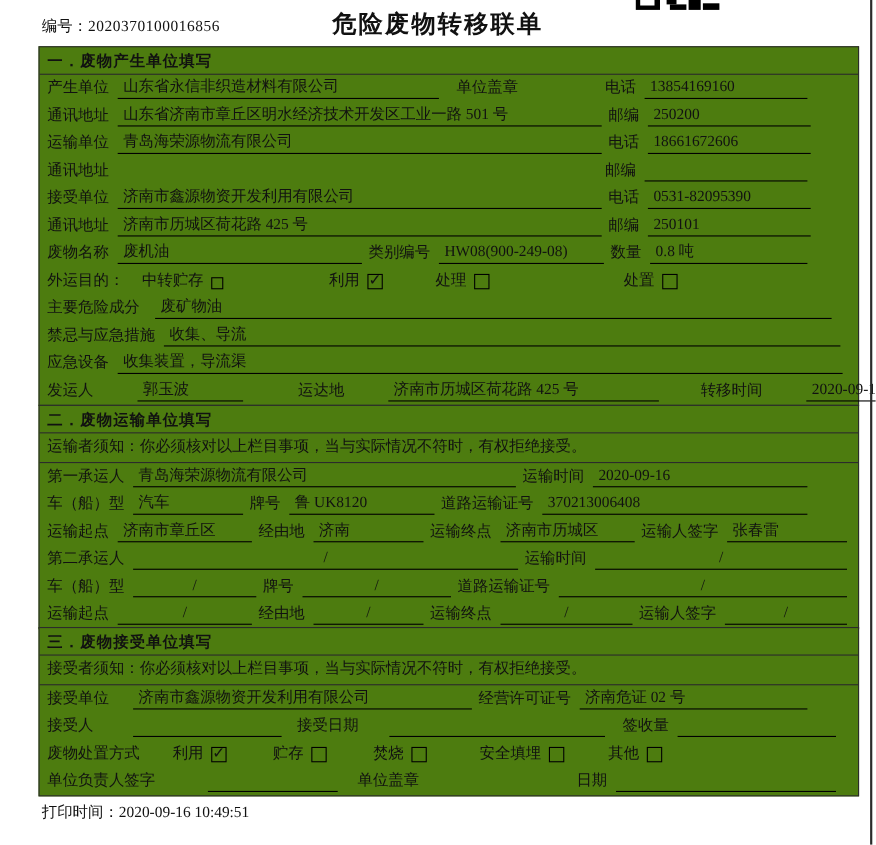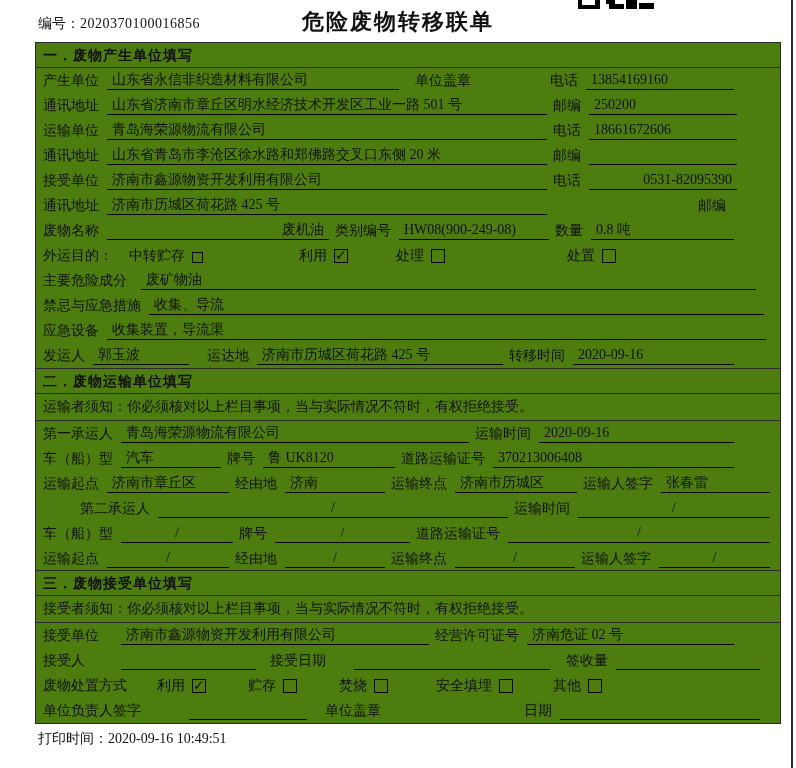--- a/index.html
+++ b/index.html
@@ -90,44 +90,44 @@
   <div class="row" style="padding-right:46px;">
     <span class="lb">运输单位</span>
     <span class="u" style="width:440px;">青岛海荣源物流有限公司</span>
     <span class="sp"></span>
     <span class="lb">电话</span>
     <span class="u" style="width:148px;">18661672606</span>
   </div>
 
   <div class="row" style="padding-right:46px;">
     <span class="lb">通讯地址</span>
-    <span class="u" style="width:440px;">山东省青岛市李沧区徐水路和郑佛路交叉口东侧 20 米</span>
     <span class="sp"></span>
     <span class="lb">邮编</span>
     <span class="u" style="width:148px;"></span>
   </div>
 
   <div class="row" style="padding-right:46px;">
     <span class="lb">接受单位</span>
     <span class="u" style="width:440px;">济南市鑫源物资开发利用有限公司</span>
     <span class="sp"></span>
     <span class="lb">电话</span>
-    <span class="u" style="width:148px;text-align:right;">0531-82095390</span>
+    <span class="u" style="width:148px;">0531-82095390</span>
   </div>
 
   <div class="row" style="padding-right:46px;">
     <span class="lb">通讯地址</span>
     <span class="u" style="width:440px;">济南市历城区荷花路 425 号</span>
     <span class="sp"></span>
     <span class="lb">邮编</span>
+    <span class="u" style="width:148px;">250101</span>
   </div>
 
   <div class="row" style="padding-right:46px;">
     <span class="lb">废物名称</span>
-    <span class="u" style="width:222px;text-align:right;">废机油</span>
+    <span class="u" style="width:222px;">废机油</span>
     <span class="lb">类别编号</span>
     <span class="u" style="width:150px;">HW08(900-249-08)</span>
     <span class="lb">数量</span>
     <span class="u uf">0.8 吨</span>
   </div>
 
 
   <div class="row">
     <span class="lb">外运目的：</span>
     <span class="opt" style="margin-left:8px;">
@@ -156,21 +156,21 @@
   <div class="row" style="padding-right:16px;">
     <span class="lb">禁忌与应急措施</span>
     <span class="u uf">收集、导流</span>
   </div>
 
   <div class="row" style="padding-right:14px;">
     <span class="lb">应急设备</span>
     <span class="u uf">收集装置，导流渠</span>
   </div>
 
-  <div class="row" style="padding-right:46px;">
+  <div class="row" style="padding-right:46px;gap:32px;">
     <span class="lb">发运人</span>
     <span class="u" style="width:96px;">郭玉波</span>
     <span class="lb" style="margin-left:18px;">运达地</span>
     <span class="u" style="width:246px;">济南市历城区荷花路 425 号</span>
     <span class="lb">转移时间</span>
     <span class="u uf">2020-09-16</span>
   </div>
 </div>
 
 <div class="box">
@@ -197,21 +197,21 @@
     <span class="lb">运输起点</span>
     <span class="u" style="width:122px;">济南市章丘区</span>
     <span class="lb">经由地</span>
     <span class="u" style="width:100px;">济南</span>
     <span class="lb">运输终点</span>
     <span class="u" style="width:122px;">济南市历城区</span>
     <span class="lb">运输人签字</span>
     <span class="u uf">张春雷</span>
   </div>
 
-  <div class="row" style="padding-right:10px;margin-left:37px;">
+  <div class="row" style="padding-right:10px;">
     <span class="lb">第二承运人</span>
     <span class="u" style="width:350px;text-align:center;">/</span>
     <span class="lb">运输时间</span>
     <span class="u uf" style="text-align:center;">/</span>
   </div>
 
   <div class="row" style="padding-right:10px;">
     <span class="lb">车（船）型</span>
     <span class="u" style="width:112px;text-align:center;">/</span>
     <span class="lb">牌号</span>

